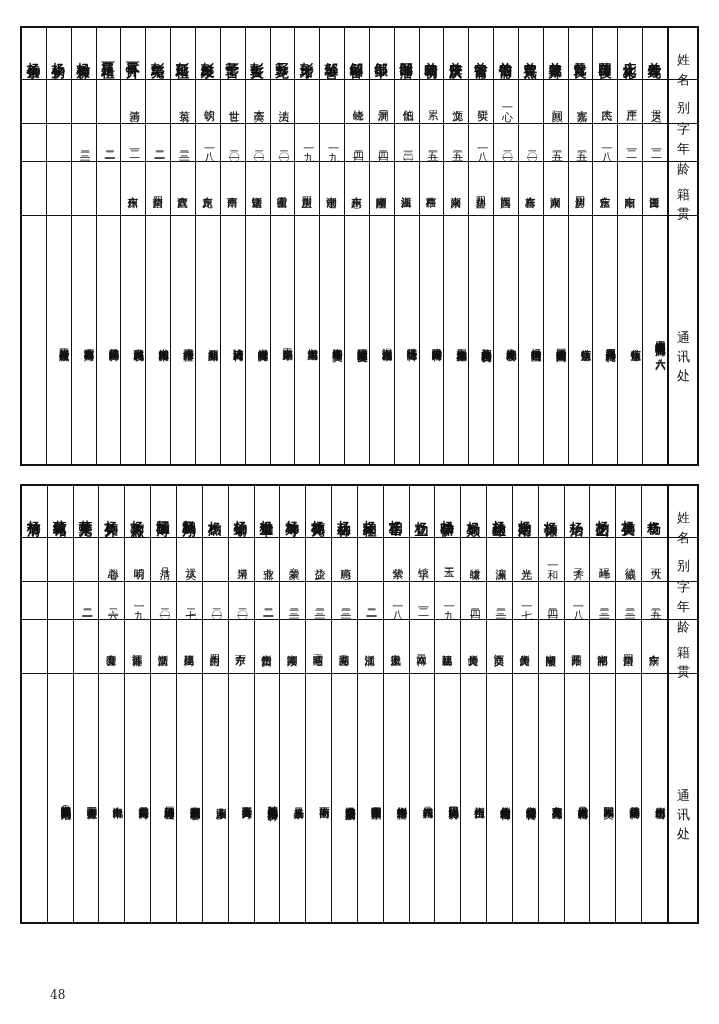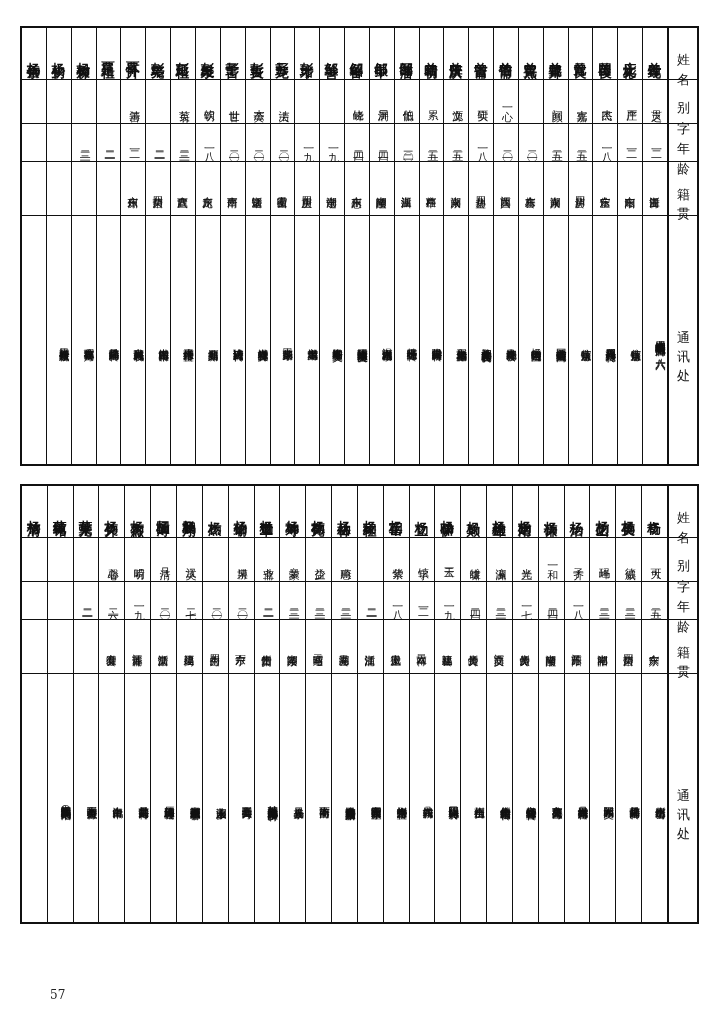--- a/index.html
+++ b/index.html
@@ -507,14 +507,14 @@
       </div>
     <div class="col">
         <div class="cell c-name">杨节清</div>
         <div class="cell c-alias"></div>
         <div class="cell c-age"></div>
         <div class="cell c-origin"></div>
         <div class="cell c-addr"></div>
       </div>
   </div>
 
-  <div class="page-number">57</div>
+  <div class="page-number">48</div>
 </div>
 
 </body></html>

